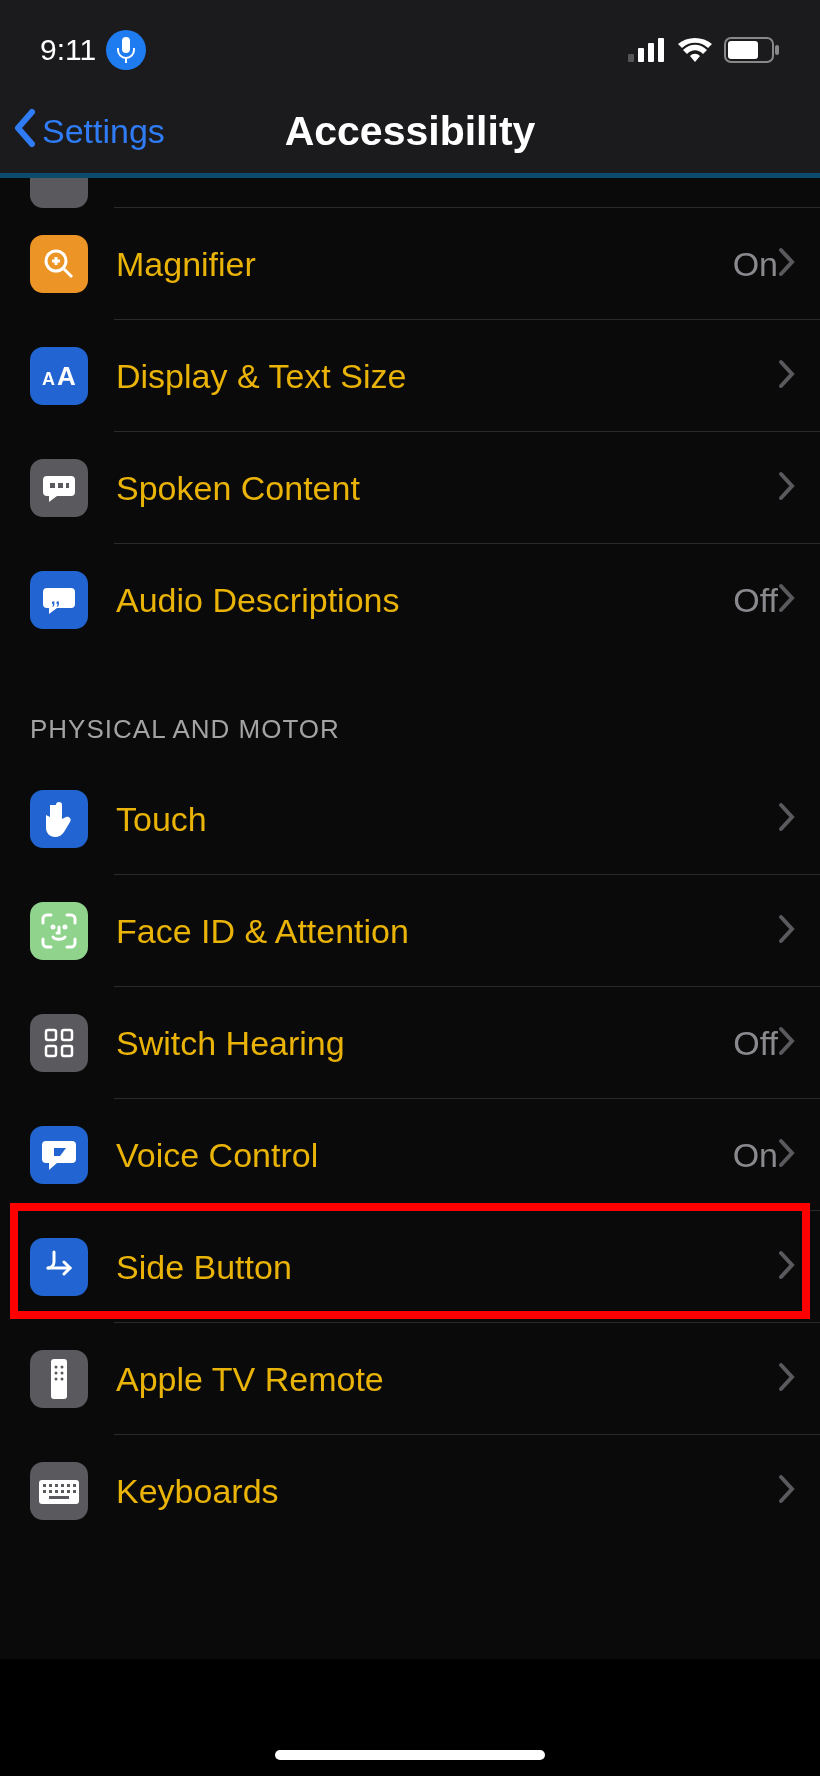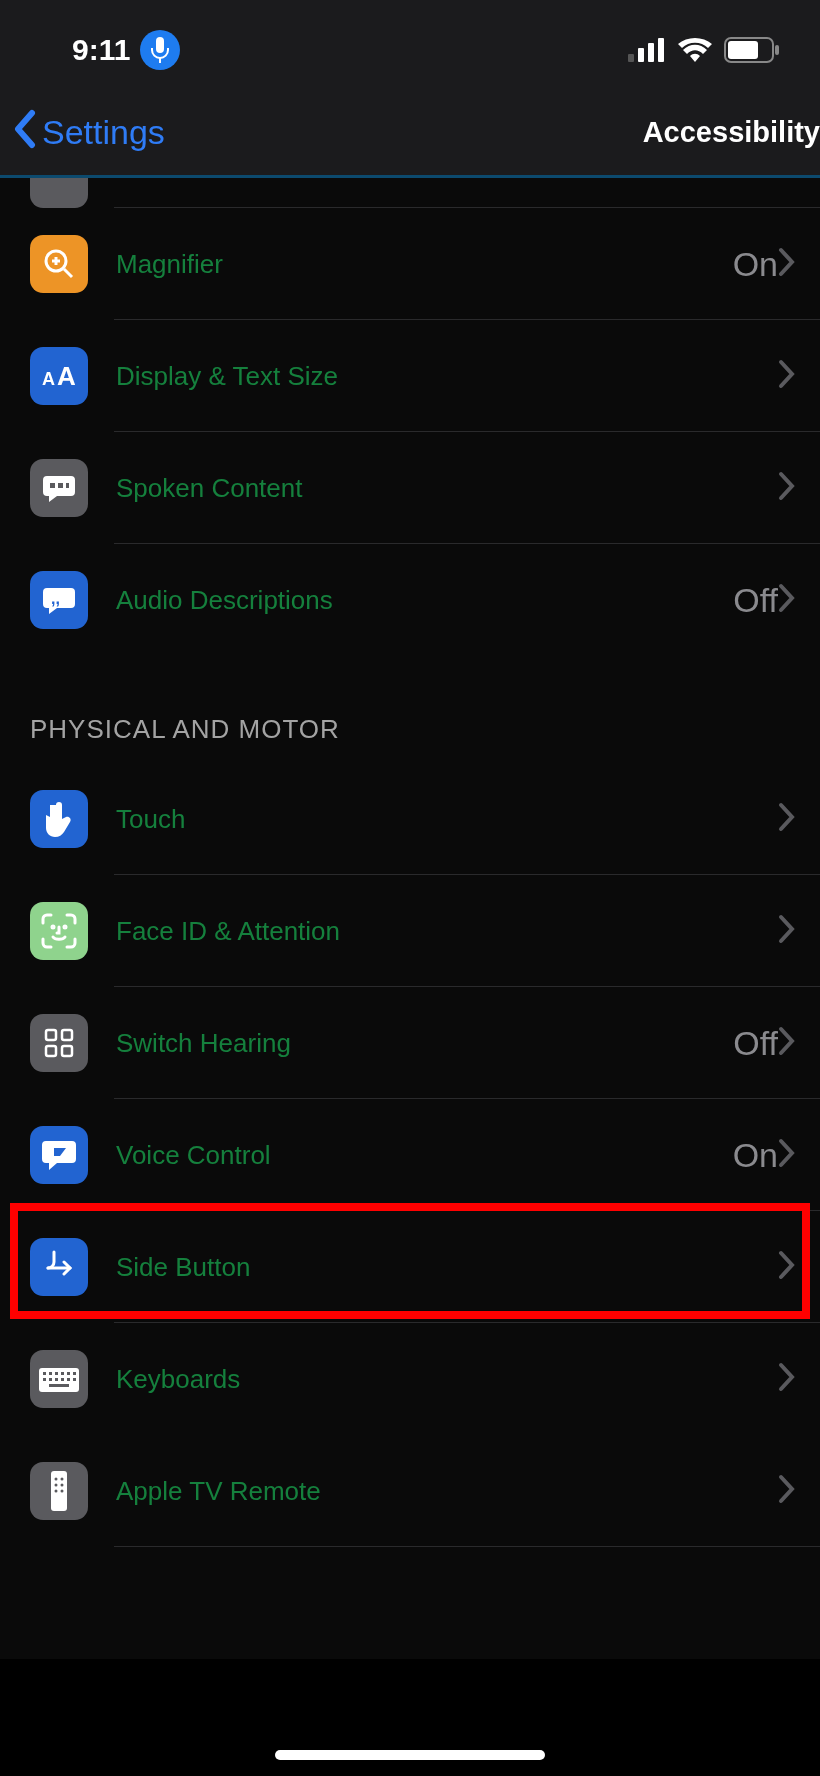--- a/index.html
+++ b/index.html
@@ -13,49 +13,49 @@
       position: relative;
     }
     .status-bar {
       display: flex;
       justify-content: space-between;
       align-items: center;
       padding: 30px 40px 20px 40px;
       background: #1b1b1d;
     }
     .status-left { display: flex; align-items: center; gap: 10px; }
-    .time { font-size: 30px; font-weight: 700; color: #fff; margin-left: 32px; }
+    .time { font-size: 30px; font-weight: 400; color: #fff; }
     .mic-badge {
       width: 40px; height: 40px; border-radius: 50%;
       background: #1e7cf0; display: flex; align-items: center; justify-content: center;
     }
     .status-right { display: flex; align-items: center; gap: 12px; }
     .status-right svg { display: block; }
     .nav-bar {
       display: flex;
       align-items: center;
       height: 88px;
       background: #1b1b1d;
       position: relative;
-      border-bottom: 3px solid #0c4a6e;
+      border-bottom: 5px solid #0c4a6e;
     }
     .nav-back {
       display: flex;
       align-items: center;
       gap: 6px;
       color: #2f7cf6;
       font-size: 34px;
       padding-left: 12px;
       position: absolute;
       left: 0;
     }
     .nav-title {
       flex: 1;
-      text-align: right;
-      font-size: 29px;
+      text-align: center;
+      font-size: 41px;
       font-weight: 600;
       color: #fff;
     }
     .content { background: #0a0a0a; }
     .section-group { background: #0a0a0a; }
     .section-header {
       text-transform: uppercase;
       color: #a3a3a3;
       font-size: 26px;
       letter-spacing: 1px;
@@ -79,22 +79,22 @@
     .row.partial-top { height: 30px; overflow: hidden; }
     .row.partial-top .icon-box { margin-top: -28px; }
     .icon-box {
       width: 58px; height: 58px; border-radius: 13px;
       display: flex; align-items: center; justify-content: center;
       flex-shrink: 0;
       color: #fff;
     }
     .row-label {
       flex: 1;
-      font-size: 26px;
-      color: #15803d;
+      font-size: 34px;
+      color: #eab308;
       margin-left: 28px;
     }
     .row-value {
       font-size: 34px;
       color: #8a8a8e;
     }
     .chevron {
       margin-right: 24px;
       flex-shrink: 0;
     }
@@ -304,20 +304,39 @@
 
     <div class="row">
       <span class="icon-box bg-blue">
         <svg width="38" height="38" viewBox="0 0 38 38" stroke="#fff" stroke-width="3" fill="none" stroke-linecap="round">
             <path d="M14 4v10a6 6 0 0 1-6 6"></path>
             <line x1="8" y1="20" x2="30" y2="20"></line>
             <polyline points="24,14 30,20 24,26" fill="none"></polyline>
           </svg>
       </span>
       <span class="row-label">Side Button</span>
+      <span class="chevron"><svg width="18" height="30" viewBox="0 0 18 30">
+            <polyline points="3,3 14,15 3,27" stroke="#5a5a5e" stroke-width="4" fill="none" stroke-linecap="round"></polyline>
+          </svg></span>
+      <div class="divider"></div>
+    </div>
+
+    <div class="row">
+      <span class="icon-box bg-gray">
+        <svg width="20" height="44" viewBox="0 0 20 44" fill="#fff">
+            <rect x="2" y="2" width="16" height="40" rx="3"></rect>
+            <circle cx="7" cy="10" r="1.5" fill="#5a5a5e"></circle>
+            <circle cx="13" cy="10" r="1.5" fill="#5a5a5e"></circle>
+            <circle cx="7" cy="16" r="1.5" fill="#5a5a5e"></circle>
+            <circle cx="13" cy="16" r="1.5" fill="#5a5a5e"></circle>
+            <circle cx="7" cy="22" r="1.5" fill="#5a5a5e"></circle>
+            <circle cx="13" cy="22" r="1.5" fill="#5a5a5e"></circle>
+          </svg>
+      </span>
+      <span class="row-label">Apple TV Remote</span>
       <span class="chevron"><svg width="18" height="30" viewBox="0 0 18 30">
             <polyline points="3,3 14,15 3,27" stroke="#5a5a5e" stroke-width="4" fill="none" stroke-linecap="round"></polyline>
           </svg></span>
       <div class="divider"></div>
     </div>
 
     <div class="row">
       <span class="icon-box bg-gray">
         <svg width="44" height="30" viewBox="0 0 44 30" fill="#fff">
             <rect x="2" y="4" width="40" height="24" rx="3"></rect>
@@ -336,39 +355,20 @@
               <rect x="36" y="14" width="3" height="3"></rect>
               <rect x="12" y="20" width="20" height="3"></rect>
             </g>
           </svg>
       </span>
       <span class="row-label">Keyboards</span>
       <span class="chevron"><svg width="18" height="30" viewBox="0 0 18 30">
             <polyline points="3,3 14,15 3,27" stroke="#5a5a5e" stroke-width="4" fill="none" stroke-linecap="round"></polyline>
           </svg></span>
     </div>
-
-    <div class="row">
-      <span class="icon-box bg-gray">
-        <svg width="20" height="44" viewBox="0 0 20 44" fill="#fff">
-            <rect x="2" y="2" width="16" height="40" rx="3"></rect>
-            <circle cx="7" cy="10" r="1.5" fill="#5a5a5e"></circle>
-            <circle cx="13" cy="10" r="1.5" fill="#5a5a5e"></circle>
-            <circle cx="7" cy="16" r="1.5" fill="#5a5a5e"></circle>
-            <circle cx="13" cy="16" r="1.5" fill="#5a5a5e"></circle>
-            <circle cx="7" cy="22" r="1.5" fill="#5a5a5e"></circle>
-            <circle cx="13" cy="22" r="1.5" fill="#5a5a5e"></circle>
-          </svg>
-      </span>
-      <span class="row-label">Apple TV Remote</span>
-      <span class="chevron"><svg width="18" height="30" viewBox="0 0 18 30">
-            <polyline points="3,3 14,15 3,27" stroke="#5a5a5e" stroke-width="4" fill="none" stroke-linecap="round"></polyline>
-          </svg></span>
-      <div class="divider"></div>
-    </div>
   </div>
 
   <div class="section-group">
 
     <div class="row">
       
       
       
       
     </div>

